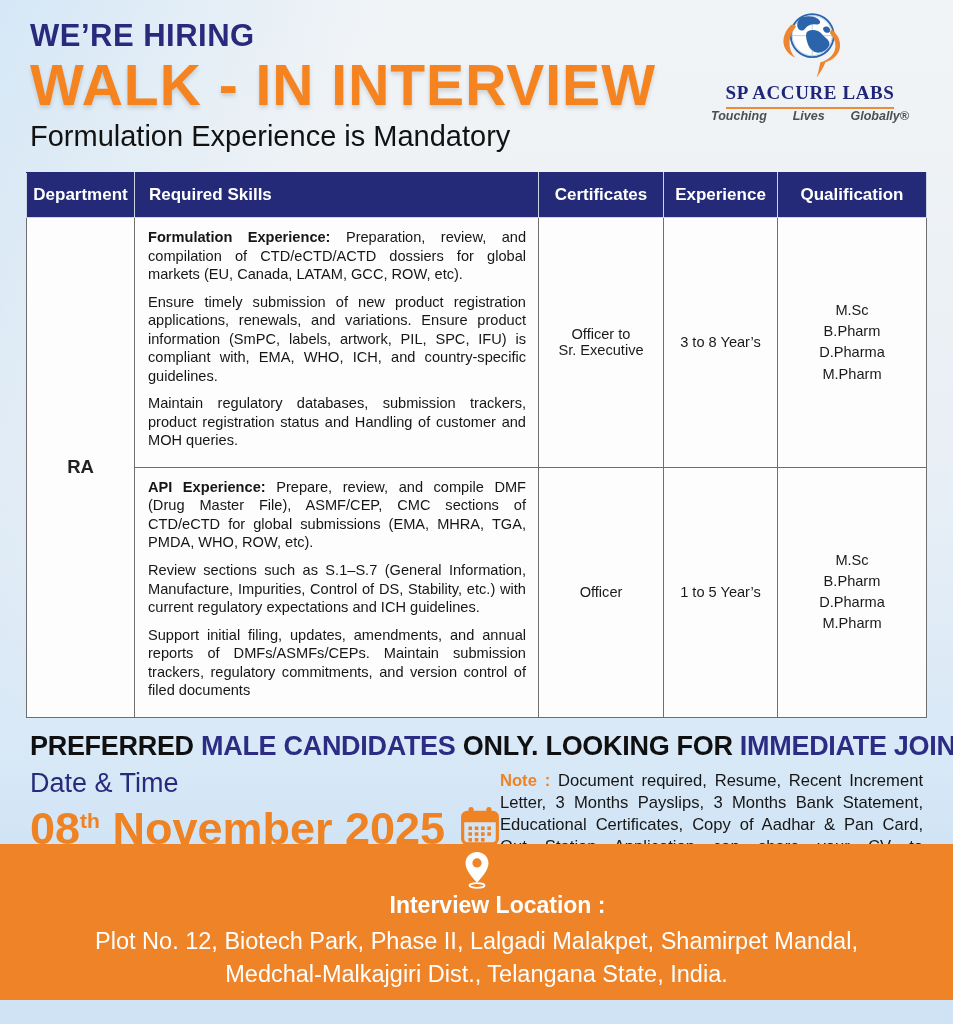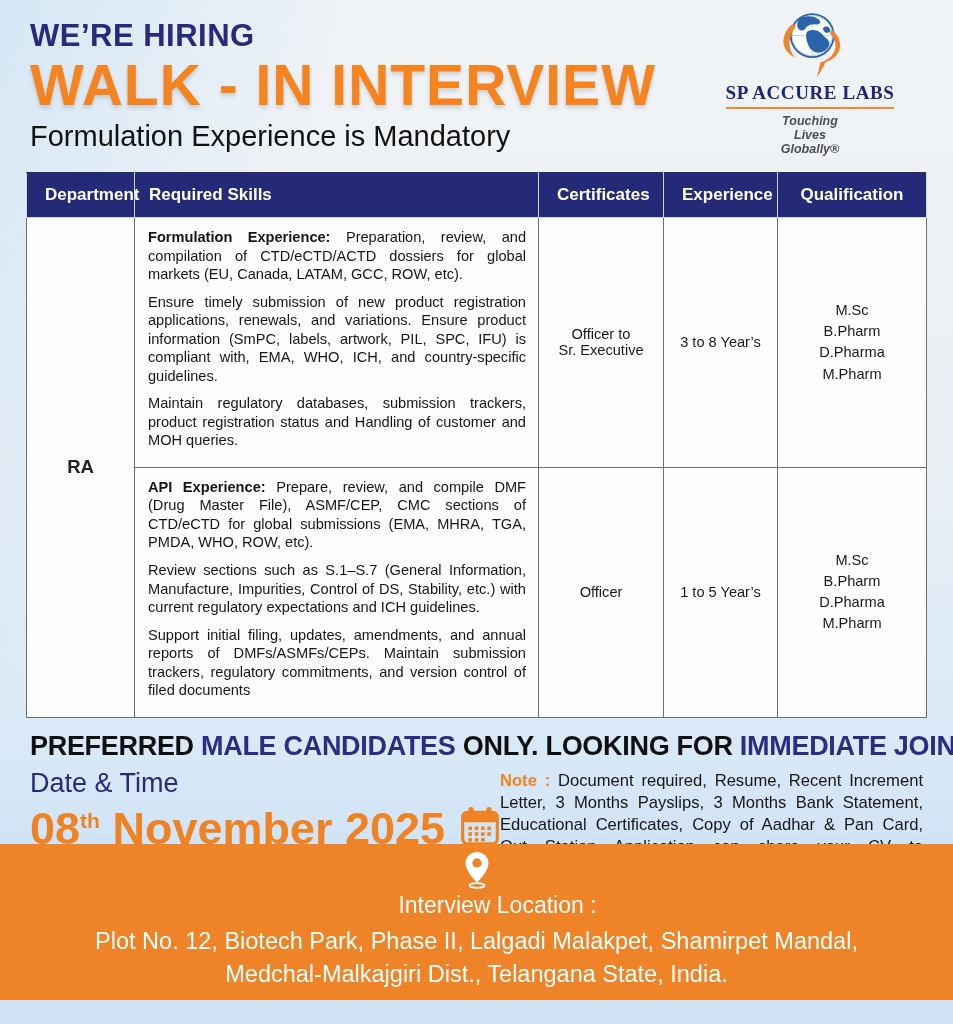--- a/index.html
+++ b/index.html
@@ -21,32 +21,32 @@
   .hiring   { font-size:31px; font-weight:800; color:#2a2a7d; letter-spacing:.5px; }
   .main-title { font-size:57px; font-weight:800; color:#f5831f; letter-spacing:1px; line-height:1.12;
                 text-shadow:0 3px 4px rgba(0,0,0,.14); white-space:nowrap; }
   .subtitle { font-size:29px; font-weight:500; color:#121212; margin-top:2px; }
 
   .logo { position:absolute; top:6px; right:38px; width:210px; text-align:center; }
   .logo .globe { width:74px; height:74px; display:block; margin:0 auto; }
   .logo-name { display:inline-block; font-family:"Liberation Serif", serif; font-weight:700;
                font-size:19px; color:#21257a; letter-spacing:.6px;
                border-bottom:2px solid #ef8a35; padding-bottom:3px; margin-top:2px; white-space:nowrap; }
-  .tagline { display:flex; justify-content:space-between; margin-top:5px; padding:0 6px;
-             font-style:italic; font-size:12.5px; color:#4e4e52; font-weight:600;flex-direction:column; }
+  .tagline { display:flex; justify-content:space-between; padding:0 6px;
+             font-style:italic; font-size:12.5px; color:#4e4e52; font-weight:600; }
 
   
   table.jobs { width:900px; margin:0 auto; border-collapse:collapse; table-layout:fixed;
                background:#fdfdfd; }
   table.jobs col.c-dept{width:108px} table.jobs col.c-skill{width:404px}
   table.jobs col.c-desig{width:125px} table.jobs col.c-exp{width:114px}
   table.jobs col.c-qual{width:149px}
   table.jobs th {
     background:#252a78; color:#fff; font-size:17px; font-weight:700;
-    padding:12px 18px; text-align:center; border:1px solid #cdd4e2; border-top:1px solid #252a78;
+    padding:12px 6px; text-align:center; border:1px solid #cdd4e2; border-top:1px solid #252a78;
   }
   table.jobs th.th-skills { text-align:left; padding-left:14px; }
   table.jobs td { border:1px solid #6f6f6f; vertical-align:middle; }
   td.dept { text-align:center; font-weight:700; font-size:18.5px; color:#222;margin-top:16px; }
   td.skills { padding:10px 12px 8px 13px; vertical-align:top; height:236px; }
   td.skills p { font-size:14.6px; line-height:1.27; margin-bottom:9px; text-align:justify; color:#161616; }
   td.skills p b { font-weight:700; }
   td.center { text-align:center; font-size:14.6px; color:#1a1a1a; }
   .pre-line { white-space:pre-line; }
   .qual-line { line-height:1.45; }
@@ -67,21 +67,21 @@
   .clock-icon { width:35px; height:35px; vertical-align:-11px; margin-left:22px; }
 
   .note { width:424px; font-size:16.6px; line-height:1.33; text-align:justify; color:#161616; margin-top:2px; }
   .note .note-label { color:#ef8223; font-weight:700; }
   .note .email { color:#161616; }
 
   
   .banner { position:absolute; left:0; bottom:0; width:953px; height:156px;
             background:#ee8327; color:#fff; text-align:center; padding-top:7px; }
   .pin-icon { width:26px; height:38px; display:block; margin:0 auto; }
-  .loc-heading { font-size:23px; font-weight:400; margin-top:3px;padding-left:42px; }
+  .loc-heading { font-size:23px; font-weight:700; margin-top:3px;padding-left:42px; }
   .loc-line { font-size:23.5px; font-weight:400; line-height:1.42; }
   .loc-line.first { margin-top:6px; }
 </style>
 </head>
 <body>
 
 <div class="page">
 
   <div class="header">
     <div class="hiring">WE’RE HIRING</div>

